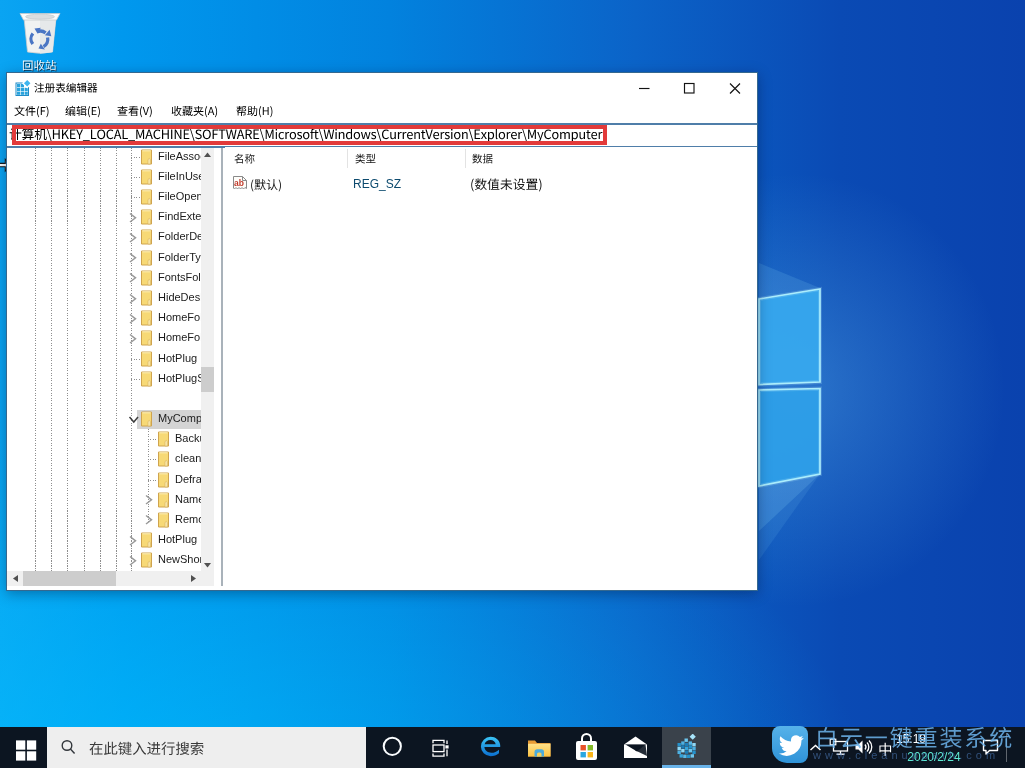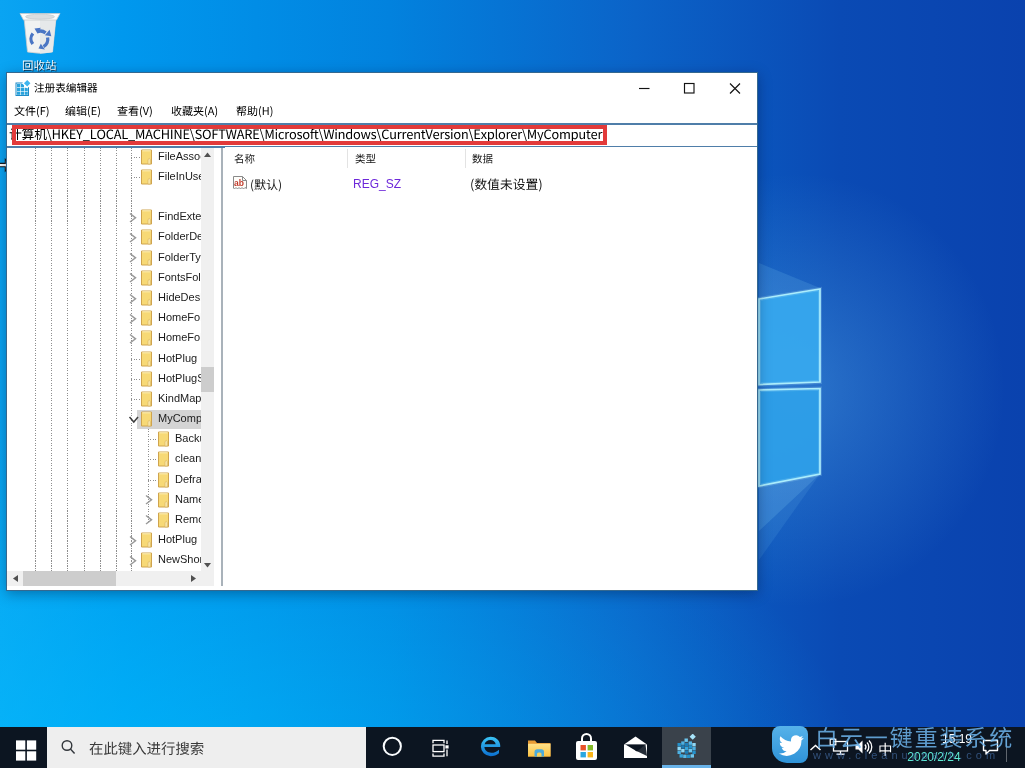--- a/index.html
+++ b/index.html
@@ -134,20 +134,29 @@
       </div>
 <div class="trow" style="top:19.4px">
         <div class="hstub" style="left:124.4px;top:10px;width:10.0px"></div>
         <svg style="position:absolute;left:134.4px;top:2px" width="12" height="16" viewBox="0 0 12 16">
           <path d="M0.5,1 L10.5,1 L10.5,15 L0.5,15 Z" fill="#f7d976" stroke="#cfa44e" stroke-width="1"></path>
           <path d="M1.3,1.8 L9.7,1.8" stroke="#fdf0bb" stroke-width="1"></path>
           <path d="M7,15 L7,10.5 L8.2,9.5 L9.3,10.5 L9.3,15 Z" fill="#fdedb0" stroke="#d9b567" stroke-width="0.7"></path>
         </svg>
         <span class="tlabel" style="left:151px">FileInUse</span>
       </div>
+<div class="trow" style="top:39.6px">
+        <div class="hstub" style="left:124.4px;top:10px;width:10.0px"></div>
+        <svg style="position:absolute;left:134.4px;top:2px" width="12" height="16" viewBox="0 0 12 16">
+          <path d="M0.5,1 L10.5,1 L10.5,15 L0.5,15 Z" fill="#f7d976" stroke="#cfa44e" stroke-width="1"></path>
+          <path d="M1.3,1.8 L9.7,1.8" stroke="#fdf0bb" stroke-width="1"></path>
+          <path d="M7,15 L7,10.5 L8.2,9.5 L9.3,10.5 L9.3,15 Z" fill="#fdedb0" stroke="#d9b567" stroke-width="0.7"></path>
+        </svg>
+        <span class="tlabel" style="left:151px">FileOpen</span>
+      </div>
 <div class="trow" style="top:59.7px">
         <svg class="a" style="left:120.8px;top:4.5px" width="10" height="12">
           <polyline class="chev" points="2,1.5 7.5,5.8 2,10"></polyline>
         </svg>
         <svg style="position:absolute;left:134.4px;top:2px" width="12" height="16" viewBox="0 0 12 16">
           <path d="M0.5,1 L10.5,1 L10.5,15 L0.5,15 Z" fill="#f7d976" stroke="#cfa44e" stroke-width="1"></path>
           <path d="M1.3,1.8 L9.7,1.8" stroke="#fdf0bb" stroke-width="1"></path>
           <path d="M7,15 L7,10.5 L8.2,9.5 L9.3,10.5 L9.3,15 Z" fill="#fdedb0" stroke="#d9b567" stroke-width="0.7"></path>
         </svg>
         <span class="tlabel" style="left:151px">FindExtensions</span>
@@ -228,29 +237,20 @@
         <span class="tlabel" style="left:151px">HotPlug</span>
       </div>
 <div class="trow" style="top:221.2px">
         <div class="hstub" style="left:124.4px;top:10px;width:10.0px"></div>
         <svg style="position:absolute;left:134.4px;top:2px" width="12" height="16" viewBox="0 0 12 16">
           <path d="M0.5,1 L10.5,1 L10.5,15 L0.5,15 Z" fill="#f7d976" stroke="#cfa44e" stroke-width="1"></path>
           <path d="M1.3,1.8 L9.7,1.8" stroke="#fdf0bb" stroke-width="1"></path>
           <path d="M7,15 L7,10.5 L8.2,9.5 L9.3,10.5 L9.3,15 Z" fill="#fdedb0" stroke="#d9b567" stroke-width="0.7"></path>
         </svg>
         <span class="tlabel" style="left:151px">HotPlugService</span>
-      </div>
-<div class="trow" style="top:241.4px">
-        <div class="hstub" style="left:124.4px;top:10px;width:10.0px"></div>
-        <svg style="position:absolute;left:134.4px;top:2px" width="12" height="16" viewBox="0 0 12 16">
-          <path d="M0.5,1 L10.5,1 L10.5,15 L0.5,15 Z" fill="#f7d976" stroke="#cfa44e" stroke-width="1"></path>
-          <path d="M1.3,1.8 L9.7,1.8" stroke="#fdf0bb" stroke-width="1"></path>
-          <path d="M7,15 L7,10.5 L8.2,9.5 L9.3,10.5 L9.3,15 Z" fill="#fdedb0" stroke="#d9b567" stroke-width="0.7"></path>
-        </svg>
-        <span class="tlabel" style="left:151px">KindMap</span>
       </div>
 <div class="trow" style="top:261.5px">
         <div style="position:absolute;left:130px;top:1px;width:66px;height:18.5px;background:#d4d4d4"></div>
         <svg class="a" style="left:120.8px;top:5.5px" width="12" height="9">
           <polyline points="1.5,2 5.8,7 10,2" stroke="#404040" stroke-width="1.5" fill="none"></polyline>
         </svg>
         <svg style="position:absolute;left:134.4px;top:2px" width="12" height="16" viewBox="0 0 12 16">
           <path d="M0.5,1 L10.5,1 L10.5,15 L0.5,15 Z" fill="#f7d976" stroke="#cfa44e" stroke-width="1"></path>
           <path d="M1.3,1.8 L9.7,1.8" stroke="#fdf0bb" stroke-width="1"></path>
           <path d="M7,15 L7,10.5 L8.2,9.5 L9.3,10.5 L9.3,15 Z" fill="#fdedb0" stroke="#d9b567" stroke-width="0.7"></path>
@@ -357,21 +357,21 @@
 <div class="colsep a" style="left:340px;top:76px"></div>
 <div class="colsep a" style="left:458px;top:76px"></div>
 <svg class="a" style="left:225px;top:102px" width="16" height="16" viewBox="0 0 16 16">
 <path d="M1.5,1.5 L10.5,1.5 L14.5,5.5 L14.5,13.5 L13,12.5 L11.5,14 L10,12.5 L8.5,14 L7,12.5 L5.5,14 L4,12.5 L2.5,14 L1.5,13 Z" fill="#fffefa" stroke="#8a8a8a" stroke-width="1"></path>
 <path d="M10.5,1.5 L10.5,5.5 L14.5,5.5" fill="none" stroke="#8a8a8a" stroke-width="1"></path>
 <text x="2" y="10.5" font-family="Liberation Sans,sans-serif" font-size="8.5" font-weight="bold" fill="#c0392b">ab</text>
 </svg>
 <svg style="position:absolute;left:243px;top:102.8px;overflow:visible" width="34" height="18">
       <path d="M2.9 2.4Q2.0 1.0 1.6 -0.5Q1.1 -2.0 1.1 -3.7Q1.1 -5.5 1.6 -7.0Q2.0 -8.5 2.9 -9.8L3.5 -9.5Q2.8 -8.2 2.4 -6.7Q2.0 -5.3 2.0 -3.7Q2.0 -2.2 2.4 -0.7Q2.8 0.8 3.5 2.0Z M10.2 -6.6H15.5V-5.8H10.2ZM13.2 -9.1 13.8 -9.5Q14.0 -9.2 14.3 -8.8Q14.5 -8.5 14.8 -8.1Q15.0 -7.8 15.1 -7.6L14.5 -7.2Q14.4 -7.4 14.2 -7.8Q13.9 -8.1 13.7 -8.5Q13.4 -8.8 13.2 -9.1ZM5.8 -9.0V-6.1H9.2V-9.0ZM5.1 -9.7H9.9V-5.4H5.1ZM6.0 -8.4 6.5 -8.5Q6.6 -8.1 6.8 -7.6Q6.9 -7.0 6.9 -6.7L6.4 -6.5Q6.4 -6.9 6.3 -7.4Q6.2 -8.0 6.0 -8.4ZM6.5 -1.4 7.1 -1.5Q7.2 -1.0 7.2 -0.4Q7.2 0.2 7.2 0.6L6.6 0.7Q6.6 0.2 6.6 -0.3Q6.6 -0.9 6.5 -1.4ZM7.7 -1.4 8.2 -1.5Q8.4 -1.1 8.5 -0.6Q8.6 -0.0 8.7 0.3L8.1 0.5Q8.0 0.1 7.9 -0.4Q7.8 -1.0 7.7 -1.4ZM8.9 -1.5 9.4 -1.7Q9.6 -1.3 9.8 -0.9Q9.9 -0.5 10.0 -0.2L9.4 0.0Q9.3 -0.3 9.2 -0.7Q9.1 -1.1 8.9 -1.5ZM5.4 -1.7 6.0 -1.4Q5.8 -0.9 5.6 -0.3Q5.4 0.3 5.1 0.7L4.4 0.4Q4.6 0.2 4.8 -0.2Q5.0 -0.6 5.2 -1.0Q5.3 -1.4 5.4 -1.7ZM8.5 -8.5 9.0 -8.3Q8.9 -7.9 8.7 -7.3Q8.5 -6.8 8.4 -6.4L8.0 -6.6Q8.1 -6.9 8.2 -7.2Q8.3 -7.5 8.4 -7.9Q8.5 -8.3 8.5 -8.5ZM4.8 -2.8Q5.4 -2.8 6.3 -2.8Q7.1 -2.9 8.1 -2.9Q9.1 -3.0 10.0 -3.0L10.0 -2.3Q8.6 -2.2 7.2 -2.1Q5.9 -2.0 4.8 -1.9ZM5.0 -4.5H9.9V-3.8H5.0ZM7.2 -9.3H7.8V-5.7H7.9V-2.6H7.1V-5.7H7.2ZM13.0 -6.1Q13.2 -4.7 13.6 -3.5Q13.9 -2.3 14.5 -1.3Q15.0 -0.4 15.8 0.2Q15.7 0.3 15.6 0.4Q15.5 0.5 15.4 0.7Q15.3 0.8 15.2 0.9Q14.4 0.2 13.8 -0.8Q13.3 -1.9 12.9 -3.2Q12.5 -4.5 12.3 -6.0ZM12.3 -10.1H13.0V-7.3Q13.0 -6.4 13.0 -5.3Q12.9 -4.3 12.6 -3.2Q12.4 -2.1 11.9 -1.1Q11.4 -0.1 10.5 0.9Q10.4 0.8 10.2 0.6Q10.0 0.5 9.8 0.4Q10.6 -0.5 11.1 -1.5Q11.6 -2.5 11.9 -3.5Q12.1 -4.5 12.2 -5.5Q12.3 -6.5 12.3 -7.3Z M23.5 -10.1H24.4Q24.4 -8.8 24.4 -7.5Q24.3 -6.2 24.2 -5.0Q24.0 -3.8 23.7 -2.7Q23.4 -1.6 22.8 -0.7Q22.2 0.3 21.2 1.0Q21.1 0.8 20.9 0.6Q20.7 0.4 20.5 0.3Q21.4 -0.3 22.0 -1.2Q22.6 -2.0 22.9 -3.1Q23.2 -4.1 23.3 -5.3Q23.5 -6.4 23.5 -7.6Q23.5 -8.9 23.5 -10.1ZM24.3 -6.4Q24.4 -6.1 24.5 -5.5Q24.6 -4.9 24.8 -4.1Q25.0 -3.3 25.4 -2.5Q25.8 -1.7 26.3 -1.0Q26.9 -0.2 27.7 0.3Q27.5 0.4 27.3 0.6Q27.1 0.8 27.0 0.9Q26.2 0.4 25.6 -0.4Q25.0 -1.2 24.7 -2.1Q24.3 -2.9 24.1 -3.8Q23.8 -4.6 23.7 -5.3Q23.6 -6.0 23.5 -6.3ZM17.8 -9.3 18.4 -9.9Q18.7 -9.6 19.0 -9.3Q19.4 -9.0 19.7 -8.7Q20.0 -8.4 20.2 -8.2L19.6 -7.5Q19.4 -7.7 19.1 -8.0Q18.7 -8.4 18.4 -8.7Q18.1 -9.0 17.8 -9.3ZM18.5 0.5 18.3 -0.4 18.6 -0.7 21.0 -2.4Q21.0 -2.2 21.1 -2.0Q21.2 -1.7 21.3 -1.6Q20.4 -1.0 19.9 -0.6Q19.4 -0.3 19.1 -0.0Q18.8 0.2 18.7 0.3Q18.5 0.4 18.5 0.5ZM16.6 -6.3H19.2V-5.4H16.6ZM18.5 0.5Q18.4 0.4 18.3 0.3Q18.3 0.1 18.2 0.0Q18.1 -0.1 18.0 -0.2Q18.2 -0.3 18.4 -0.6Q18.6 -0.9 18.6 -1.3V-6.3H19.5V-0.7Q19.5 -0.7 19.4 -0.6Q19.3 -0.5 19.2 -0.4Q19.0 -0.2 18.8 -0.1Q18.7 0.1 18.6 0.2Q18.5 0.4 18.5 0.5Z M29.2 2.4 28.6 2.0Q29.3 0.8 29.7 -0.7Q30.1 -2.2 30.1 -3.7Q30.1 -5.3 29.7 -6.7Q29.3 -8.2 28.6 -9.5L29.2 -9.8Q30.1 -8.5 30.5 -7.0Q31.0 -5.5 31.0 -3.7Q31.0 -2.0 30.5 -0.5Q30.1 1.0 29.2 2.4Z" transform="translate(0,13.2)" fill="#1a1a1a"></path>
     </svg>
-<span class="a" style="left:346px;top:103.5px;font-size:12px;color:#6d28d9">REG_SZ</span>
+<span class="a" style="left:346px;top:103.5px;font-size:12px;color:#0c4a6e">REG_SZ</span>
 <svg style="position:absolute;left:463px;top:102.4px;overflow:visible" width="75" height="19">
       <path d="M3.1 2.5Q2.2 1.1 1.7 -0.5Q1.2 -2.1 1.2 -4.0Q1.2 -5.9 1.7 -7.4Q2.2 -9.0 3.1 -10.5L3.8 -10.1Q3.0 -8.8 2.6 -7.2Q2.1 -5.6 2.1 -4.0Q2.1 -2.3 2.6 -0.8Q3.0 0.8 3.8 2.2Z M5.2 -4.1H10.1V-3.3H5.2ZM5.0 -8.4H11.1V-7.6H5.0ZM10.0 -10.5 10.8 -10.2Q10.5 -9.7 10.2 -9.3Q9.9 -8.8 9.7 -8.5L9.0 -8.8Q9.2 -9.0 9.4 -9.3Q9.6 -9.6 9.7 -9.9Q9.9 -10.3 10.0 -10.5ZM7.6 -10.8H8.5V-5.2H7.6ZM5.4 -10.1 6.2 -10.4Q6.4 -10.0 6.7 -9.6Q6.9 -9.1 7.0 -8.8L6.3 -8.5Q6.2 -8.8 5.9 -9.3Q5.7 -9.8 5.4 -10.1ZM7.6 -8.0 8.3 -7.7Q8.0 -7.1 7.5 -6.6Q7.0 -6.1 6.5 -5.6Q5.9 -5.1 5.3 -4.8Q5.3 -5.0 5.1 -5.2Q5.0 -5.4 4.8 -5.6Q5.4 -5.8 5.9 -6.2Q6.4 -6.6 6.9 -7.1Q7.4 -7.5 7.6 -8.0ZM8.4 -7.8Q8.5 -7.7 8.9 -7.5Q9.2 -7.3 9.6 -7.0Q10.0 -6.8 10.3 -6.6Q10.6 -6.4 10.8 -6.3L10.2 -5.6Q10.1 -5.7 9.8 -6.0Q9.5 -6.2 9.1 -6.5Q8.7 -6.7 8.4 -7.0Q8.1 -7.2 7.9 -7.3ZM12.2 -8.3H16.5V-7.4H12.2ZM12.4 -10.6 13.3 -10.5Q13.1 -9.3 12.8 -8.1Q12.5 -7.0 12.1 -6.0Q11.7 -5.1 11.2 -4.3Q11.1 -4.4 11.0 -4.5Q10.9 -4.6 10.7 -4.7Q10.6 -4.8 10.5 -4.9Q11.0 -5.6 11.3 -6.5Q11.7 -7.4 12.0 -8.5Q12.2 -9.5 12.4 -10.6ZM14.7 -7.8 15.6 -7.7Q15.3 -5.5 14.8 -3.8Q14.2 -2.2 13.2 -1.0Q12.2 0.2 10.6 1.1Q10.6 1.0 10.5 0.8Q10.4 0.7 10.3 0.5Q10.2 0.4 10.1 0.3Q11.6 -0.4 12.5 -1.5Q13.4 -2.7 14.0 -4.2Q14.5 -5.7 14.7 -7.8ZM12.6 -7.5Q12.9 -5.8 13.4 -4.3Q14.0 -2.7 14.8 -1.6Q15.6 -0.5 16.8 0.2Q16.6 0.3 16.4 0.5Q16.2 0.7 16.1 0.9Q14.9 0.2 14.1 -1.0Q13.2 -2.3 12.7 -3.9Q12.1 -5.5 11.8 -7.3ZM5.7 -2.0 6.3 -2.5Q7.0 -2.3 7.7 -1.9Q8.5 -1.6 9.1 -1.2Q9.8 -0.9 10.2 -0.6L9.6 0.1Q9.2 -0.2 8.5 -0.6Q7.9 -1.0 7.1 -1.3Q6.4 -1.7 5.7 -2.0ZM9.8 -4.1H10.0L10.1 -4.2L10.7 -4.0Q10.3 -2.6 9.5 -1.6Q8.7 -0.6 7.6 -0.0Q6.5 0.6 5.3 0.9Q5.2 0.7 5.1 0.5Q5.0 0.3 4.9 0.2Q6.0 -0.1 7.0 -0.6Q8.0 -1.2 8.7 -2.0Q9.5 -2.8 9.8 -4.0ZM5.7 -2.0Q6.0 -2.4 6.3 -2.9Q6.6 -3.4 6.9 -3.9Q7.1 -4.5 7.3 -5.0L8.2 -4.8Q8.0 -4.3 7.7 -3.7Q7.4 -3.2 7.1 -2.7Q6.9 -2.2 6.6 -1.8Z M21.3 -9.4H29.0V-8.6H21.3ZM20.8 -0.2H29.4V0.7H20.8ZM22.0 -7.4H28.2V0.1H27.4V-6.6H22.9V0.1H22.0ZM22.6 -5.6H27.6V-4.8H22.6ZM22.6 -3.8H27.8V-3.1H22.6ZM22.6 -2.0H27.6V-1.2H22.6ZM24.8 -10.7 25.8 -10.7Q25.7 -10.1 25.6 -9.4Q25.4 -8.7 25.3 -8.1Q25.2 -7.5 25.0 -7.1L24.2 -7.2Q24.3 -7.6 24.4 -8.3Q24.5 -8.9 24.6 -9.6Q24.7 -10.2 24.8 -10.7ZM20.5 -10.7 21.4 -10.5Q21.0 -9.4 20.5 -8.3Q20.0 -7.3 19.3 -6.3Q18.7 -5.4 18.1 -4.7Q18.0 -4.8 17.9 -5.0Q17.8 -5.2 17.7 -5.3Q17.6 -5.5 17.5 -5.6Q18.1 -6.3 18.7 -7.1Q19.2 -7.9 19.7 -8.8Q20.2 -9.8 20.5 -10.7ZM19.2 -7.4 20.0 -8.3 20.1 -8.3V1.0H19.2Z M30.7 -5.5H42.0V-4.5H30.7ZM31.6 -8.7H41.1V-7.7H31.6ZM35.8 -10.7H36.8V1.0H35.8ZM35.6 -5.0 36.4 -4.7Q35.9 -3.9 35.3 -3.2Q34.7 -2.4 34.0 -1.8Q33.3 -1.1 32.6 -0.6Q31.8 -0.1 31.1 0.3Q31.0 0.2 30.9 0.0Q30.7 -0.1 30.6 -0.3Q30.5 -0.4 30.4 -0.5Q31.1 -0.8 31.8 -1.3Q32.6 -1.8 33.3 -2.4Q34.0 -3.0 34.6 -3.7Q35.1 -4.3 35.6 -5.0ZM37.1 -5.0Q37.5 -4.3 38.1 -3.7Q38.7 -3.0 39.4 -2.4Q40.1 -1.8 40.8 -1.3Q41.6 -0.8 42.3 -0.5Q42.2 -0.4 42.1 -0.3Q41.9 -0.1 41.8 0.0Q41.7 0.2 41.6 0.3Q40.9 -0.1 40.1 -0.6Q39.4 -1.1 38.6 -1.8Q37.9 -2.4 37.3 -3.2Q36.7 -3.9 36.3 -4.7Z M44.3 -9.9 44.9 -10.5Q45.3 -10.2 45.6 -9.9Q46.0 -9.5 46.3 -9.2Q46.7 -8.9 46.9 -8.6L46.2 -7.9Q46.0 -8.2 45.7 -8.6Q45.4 -8.9 45.0 -9.3Q44.6 -9.6 44.3 -9.9ZM45.0 0.8 44.8 -0.1 45.0 -0.5 47.4 -2.2Q47.5 -2.0 47.6 -1.8Q47.7 -1.6 47.8 -1.4Q46.9 -0.8 46.4 -0.4Q45.9 -0.0 45.6 0.2Q45.3 0.4 45.2 0.5Q45.0 0.7 45.0 0.8ZM43.3 -6.7H45.6V-5.8H43.3ZM49.3 -10.3H52.6V-9.4H49.3ZM47.6 -5.1H53.6V-4.2H47.6ZM53.3 -5.1H53.5L53.7 -5.1L54.3 -4.9Q53.9 -3.6 53.2 -2.6Q52.5 -1.7 51.6 -1.0Q50.7 -0.2 49.7 0.2Q48.7 0.7 47.6 1.0Q47.5 0.8 47.4 0.6Q47.2 0.3 47.1 0.2Q48.1 -0.0 49.1 -0.5Q50.1 -0.9 50.9 -1.6Q51.7 -2.2 52.4 -3.0Q53.0 -3.9 53.3 -4.9ZM48.9 -4.4Q49.4 -3.3 50.3 -2.3Q51.2 -1.4 52.4 -0.7Q53.6 -0.1 55.1 0.2Q55.0 0.3 54.8 0.5Q54.7 0.6 54.6 0.8Q54.5 0.9 54.5 1.1Q52.2 0.5 50.6 -0.8Q49.0 -2.2 48.1 -4.1ZM49.0 -10.3H49.9V-8.8Q49.9 -8.2 49.7 -7.6Q49.6 -7.0 49.1 -6.4Q48.6 -5.8 47.7 -5.4Q47.6 -5.5 47.5 -5.6Q47.4 -5.8 47.3 -5.9Q47.1 -6.0 47.0 -6.1Q47.9 -6.5 48.3 -6.9Q48.7 -7.4 48.9 -7.9Q49.0 -8.4 49.0 -8.9ZM52.2 -10.3H53.1V-7.3Q53.1 -7.0 53.1 -6.9Q53.2 -6.8 53.3 -6.8Q53.4 -6.8 53.6 -6.8Q53.8 -6.8 53.9 -6.8Q54.1 -6.8 54.2 -6.8Q54.3 -6.8 54.5 -6.9Q54.7 -6.9 54.8 -6.9Q54.8 -6.7 54.9 -6.5Q54.9 -6.2 54.9 -6.1Q54.8 -6.0 54.6 -6.0Q54.4 -6.0 54.2 -6.0Q54.1 -6.0 53.9 -6.0Q53.7 -6.0 53.5 -6.0Q53.3 -6.0 53.3 -6.0Q52.8 -6.0 52.6 -6.1Q52.3 -6.3 52.3 -6.6Q52.2 -6.9 52.2 -7.3ZM45.0 0.8Q44.9 0.6 44.8 0.5Q44.7 0.3 44.6 0.2Q44.5 0.0 44.4 -0.0Q44.6 -0.1 44.7 -0.3Q44.9 -0.5 45.0 -0.7Q45.1 -0.9 45.1 -1.2V-6.7H46.0V-0.4Q46.0 -0.4 45.9 -0.3Q45.7 -0.1 45.5 0.0Q45.3 0.2 45.1 0.4Q45.0 0.6 45.0 0.8Z M63.9 -9.6V-8.4H66.0V-9.6ZM60.9 -9.6V-8.4H63.0V-9.6ZM57.9 -9.6V-8.4H60.0V-9.6ZM57.0 -10.3H67.0V-7.7H57.0ZM56.4 -7.0H67.3V-6.2H56.4ZM61.4 -8.0 62.4 -7.9Q62.2 -7.2 62.1 -6.5Q61.9 -5.7 61.8 -5.2H60.9Q61.0 -5.6 61.1 -6.0Q61.2 -6.5 61.2 -7.0Q61.3 -7.5 61.4 -8.0ZM56.3 -0.1H67.6V0.6H56.3ZM58.4 -4.1H65.4V-3.5H58.4ZM58.5 -2.8H65.4V-2.2H58.5ZM58.5 -1.4H65.4V-0.9H58.5ZM58.0 -5.5H65.9V0.3H64.9V-4.8H58.9V0.3H58.0Z M69.6 2.5 68.9 2.2Q69.7 0.8 70.1 -0.8Q70.5 -2.3 70.5 -4.0Q70.5 -5.6 70.1 -7.2Q69.7 -8.8 68.9 -10.1L69.6 -10.5Q70.5 -9.0 71.0 -7.4Q71.5 -5.9 71.5 -4.0Q71.5 -2.1 71.0 -0.5Q70.5 1.1 69.6 2.5Z" transform="translate(0,14.1)" fill="#1a1a1a"></path>
     </svg>
 </div>
 <div id="taskbar" class="a">
 <div id="searchbox" class="a"></div>
 <svg class="a" style="left:16px;top:13px" width="21" height="21">
 <g fill="#fff">
         <rect x="0" y="0.4" width="9.3" height="9.3"></rect>
         <rect x="10.9" y="0.4" width="9.3" height="9.3"></rect>
@@ -469,21 +469,21 @@
       <line x1="5.2" y1="1.2" x2="5.2" y2="0" stroke-width="1"></line>
     </svg>
 <svg class="a" style="left:854px;top:12px" width="20" height="17">
 <path d="M1.5,5.5 L4.5,5.5 L8.5,1.5 L8.5,14.5 L4.5,10.5 L1.5,10.5 Z" fill="#fff"></path>
 <g stroke="#fff" stroke-width="1.3" fill="none">
 <path d="M11,5.5 a4,4 0 0 1 0,5"></path>
 <path d="M13,3.5 a6.5,6.5 0 0 1 0,9"></path>
 <path d="M15,1.5 a9,9 0 0 1 0,13"></path>
       </g>
     </svg>
-<div class="a" style="left:896px;top:4.5px;width:76px;text-align:right;color:#fff;font-size:12px">15:19</div>
+<div class="a" style="left:896px;top:4.5px;width:76px;text-align:left;color:#fff;font-size:12px">15:19</div>
 <div class="a" style="left:896px;top:23px;width:76px;text-align:center;color:#5eead4;font-size:12px">2020/2/24</div>
 <svg class="a trayicon" style="left:981px;top:12px" width="20" height="18">
 <path d="M2.5,1.5 L16.5,1.5 L16.5,11.5 L8.5,11.5 L5,15 L5,11.5 L2.5,11.5 Z" stroke-width="1.4" stroke-linejoin="round"></path>
     </svg>
 <div class="a" style="left:1006px;top:6px;width:1px;height:29px;background:rgba(255,255,255,.35)"></div>
 </div>
 <svg style="position:absolute;left:88.5px;top:738.4px;overflow:visible" width="117" height="22">
     <path d="M0.9 -9.9H13.5V-8.8H0.9ZM5.4 -5.3H13.0V-4.3H5.4ZM4.8 -0.2H13.5V0.8H4.8ZM8.6 -8.1H9.7V0.3H8.6ZM5.6 -12.1 6.8 -11.8Q6.2 -10.2 5.5 -8.6Q4.7 -7.0 3.6 -5.6Q2.6 -4.2 1.1 -3.1Q1.1 -3.3 1.0 -3.4Q0.9 -3.6 0.7 -3.8Q0.6 -4.0 0.5 -4.1Q1.5 -4.8 2.3 -5.7Q3.1 -6.6 3.8 -7.7Q4.4 -8.7 4.9 -9.9Q5.3 -11.0 5.6 -12.1ZM2.8 -6.2H3.9V1.1H2.8Z M19.3 -7.7H22.0V-6.6H19.3ZM18.9 -12.1H20.0V-0.6L18.9 -0.4ZM16.2 -9.2H17.3V-0.2L16.2 -0.0ZM15.0 -0.2Q15.9 -0.3 17.1 -0.5Q18.2 -0.7 19.5 -0.9Q20.8 -1.2 22.0 -1.4L22.1 -0.3Q20.9 -0.1 19.7 0.1Q18.4 0.4 17.3 0.6Q16.1 0.8 15.2 1.0ZM27.0 -9.0 27.9 -8.1Q27.3 -7.6 26.6 -7.2Q25.8 -6.7 25.0 -6.3Q24.3 -5.9 23.5 -5.5Q23.4 -5.7 23.3 -6.0Q23.2 -6.2 23.1 -6.4Q23.8 -6.8 24.5 -7.2Q25.2 -7.6 25.9 -8.1Q26.5 -8.5 27.0 -9.0ZM22.8 -12.1H23.9V-1.3Q23.9 -0.7 24.0 -0.5Q24.2 -0.4 24.6 -0.4Q24.7 -0.4 25.0 -0.4Q25.2 -0.4 25.6 -0.4Q25.9 -0.4 26.2 -0.4Q26.5 -0.4 26.6 -0.4Q26.9 -0.4 27.0 -0.6Q27.2 -0.8 27.3 -1.4Q27.3 -1.9 27.3 -2.9Q27.6 -2.8 27.9 -2.6Q28.1 -2.5 28.4 -2.4Q28.3 -1.3 28.2 -0.6Q28.0 0.1 27.7 0.4Q27.3 0.7 26.7 0.7Q26.6 0.7 26.2 0.7Q25.9 0.7 25.6 0.7Q25.2 0.7 24.9 0.7Q24.6 0.7 24.5 0.7Q23.8 0.7 23.4 0.5Q23.1 0.4 22.9 -0.1Q22.8 -0.5 22.8 -1.3Z M31.0 -12.1 32.0 -11.9Q31.8 -11.1 31.4 -10.3Q31.1 -9.5 30.7 -8.7Q30.3 -8.0 29.8 -7.5Q29.7 -7.6 29.6 -7.8Q29.5 -7.9 29.4 -8.1Q29.3 -8.2 29.2 -8.3Q29.8 -9.1 30.3 -10.1Q30.8 -11.1 31.0 -12.1ZM30.8 -10.5H33.6V-9.5H30.6ZM31.0 1.0 30.9 0.0 31.2 -0.4 33.5 -1.9Q33.6 -1.7 33.7 -1.5Q33.8 -1.3 33.8 -1.1Q33.0 -0.5 32.5 -0.2Q32.0 0.2 31.7 0.4Q31.4 0.6 31.3 0.7Q31.1 0.9 31.0 1.0ZM30.1 -7.9H33.6V-6.9H30.1ZM29.5 -5.0H33.7V-4.0H29.5ZM31.0 1.0Q31.0 0.9 30.9 0.7Q30.8 0.6 30.7 0.4Q30.5 0.3 30.5 0.2Q30.6 0.0 30.9 -0.3Q31.2 -0.7 31.2 -1.2V-7.4H32.1V-0.3Q32.1 -0.3 31.9 -0.2Q31.8 -0.0 31.6 0.2Q31.4 0.4 31.2 0.6Q31.0 0.8 31.0 1.0ZM38.8 -12.1H39.7V-0.5H38.8ZM36.8 -9.0H42.7V-8.2H36.8ZM36.7 -3.1H42.4V-2.2H36.7ZM37.1 -5.1H42.0V-4.3H37.1ZM33.9 -11.3H36.1V-10.3H33.9ZM35.9 -7.0H36.1L36.2 -7.1L36.7 -7.0Q36.6 -4.8 36.2 -3.2Q35.8 -1.6 35.1 -0.5Q34.5 0.6 33.5 1.2Q33.4 1.0 33.3 0.8Q33.1 0.6 33.0 0.5Q33.8 -0.1 34.4 -1.1Q35.0 -2.0 35.4 -3.5Q35.8 -4.9 35.9 -6.9ZM34.7 -4.8Q35.1 -3.3 35.7 -2.3Q36.3 -1.3 37.0 -0.8Q37.8 -0.3 38.7 -0.2Q39.6 0.0 40.5 0.0Q40.7 0.0 40.9 0.0Q41.2 0.0 41.6 0.0Q41.9 0.0 42.2 0.0Q42.5 0.0 42.7 0.0Q42.6 0.2 42.5 0.5Q42.4 0.8 42.4 0.9H41.9H40.5Q39.4 0.9 38.4 0.7Q37.4 0.5 36.6 -0.1Q35.7 -0.6 35.0 -1.7Q34.4 -2.8 34.0 -4.5ZM37.1 -11.0H41.8V-6.2H37.1V-7.0H41.0V-10.2H37.1ZM34.5 -7.0H36.1V-6.1H34.2ZM34.1 -5.9Q34.1 -6.0 34.0 -6.1Q33.9 -6.2 33.8 -6.4Q33.7 -6.5 33.6 -6.6Q33.8 -6.7 34.0 -6.9Q34.3 -7.2 34.5 -7.5Q34.6 -7.7 34.8 -8.3Q35.1 -8.9 35.4 -9.6Q35.7 -10.4 35.9 -11.2V-11.2L36.2 -11.4L36.9 -11.0Q36.4 -9.7 35.9 -8.5Q35.3 -7.3 34.8 -6.4V-6.4Q34.8 -6.4 34.7 -6.3Q34.6 -6.3 34.4 -6.2Q34.3 -6.1 34.2 -6.0Q34.1 -5.9 34.1 -5.9Z M47.5 -10.9 48.1 -11.8Q49.1 -11.1 49.8 -10.3Q50.5 -9.5 51.1 -8.6Q51.6 -7.7 52.1 -6.8Q52.5 -5.8 53.0 -4.9Q53.5 -4.0 54.0 -3.2Q54.6 -2.3 55.3 -1.6Q56.1 -0.8 57.1 -0.2Q57.0 -0.1 56.9 0.2Q56.8 0.4 56.7 0.6Q56.6 0.8 56.5 1.0Q55.5 0.4 54.7 -0.4Q53.9 -1.1 53.3 -2.0Q52.7 -2.9 52.3 -3.9Q51.8 -4.9 51.3 -5.8Q50.8 -6.8 50.3 -7.7Q49.7 -8.6 49.1 -9.4Q48.4 -10.2 47.5 -10.9ZM49.8 -8.7 51.0 -8.5Q50.5 -6.2 49.7 -4.4Q48.8 -2.6 47.6 -1.3Q46.4 0.1 44.8 1.1Q44.7 0.9 44.5 0.8Q44.3 0.6 44.1 0.4Q43.9 0.3 43.8 0.2Q46.3 -1.1 47.7 -3.3Q49.1 -5.6 49.8 -8.7Z M62.5 -9.5H70.9V-8.4H62.5ZM64.5 -11.8H65.6V-6.7Q65.6 -6.0 65.5 -5.3Q65.4 -4.5 65.2 -3.7Q65.0 -3.0 64.5 -2.3Q64.1 -1.6 63.4 -1.1Q63.3 -1.2 63.2 -1.3Q63.0 -1.5 62.9 -1.6Q62.7 -1.8 62.6 -1.8Q63.5 -2.5 63.9 -3.3Q64.3 -4.2 64.4 -5.0Q64.5 -5.9 64.5 -6.8ZM62.4 -5.9H71.2V-4.8H62.4ZM61.4 -6.9V-1.3H60.3V-5.9H58.3V-6.9ZM60.8 -1.8Q61.2 -1.8 61.5 -1.6Q61.8 -1.3 62.4 -0.9Q63.1 -0.5 64.1 -0.4Q65.0 -0.2 66.2 -0.2Q66.9 -0.2 67.6 -0.3Q68.3 -0.3 69.0 -0.3Q69.7 -0.3 70.3 -0.4Q71.0 -0.4 71.5 -0.5Q71.4 -0.4 71.3 -0.2Q71.3 0.0 71.2 0.3Q71.2 0.5 71.2 0.6Q70.8 0.6 70.2 0.7Q69.5 0.7 68.8 0.7Q68.1 0.7 67.4 0.8Q66.7 0.8 66.2 0.8Q64.8 0.8 63.9 0.6Q62.9 0.4 62.2 -0.0Q61.7 -0.3 61.4 -0.6Q61.1 -0.9 60.8 -0.9Q60.6 -0.9 60.3 -0.6Q59.9 -0.4 59.6 0.0Q59.2 0.5 58.9 0.9L58.2 -0.0Q58.9 -0.8 59.6 -1.3Q60.3 -1.8 60.8 -1.8ZM58.8 -11.2 59.5 -11.8Q59.9 -11.4 60.4 -11.0Q60.8 -10.6 61.2 -10.2Q61.6 -9.8 61.8 -9.5L61.0 -8.8Q60.7 -9.1 60.4 -9.5Q60.0 -10.0 59.6 -10.4Q59.2 -10.8 58.8 -11.2ZM68.0 -11.8H69.0V-1.1H68.0Z M78.3 -11.2H85.3V-10.2H78.3ZM82.5 -6.9H83.6V-0.2Q83.6 0.3 83.4 0.5Q83.3 0.8 82.9 0.9Q82.6 1.1 81.9 1.1Q81.3 1.1 80.2 1.1Q80.2 0.9 80.1 0.6Q80.0 0.3 79.8 0.0Q80.4 0.1 80.8 0.1Q81.3 0.1 81.6 0.1Q82.0 0.1 82.1 0.1Q82.3 0.1 82.4 -0.0Q82.5 -0.1 82.5 -0.2ZM77.6 -7.3H85.8V-6.2H77.6ZM74.8 -6.1 75.7 -7.1 75.8 -7.0V1.2H74.8ZM76.4 -9.0 77.4 -8.6Q76.9 -7.7 76.2 -6.8Q75.4 -5.9 74.7 -5.1Q73.9 -4.3 73.1 -3.7Q73.0 -3.8 72.9 -4.0Q72.8 -4.2 72.6 -4.4Q72.5 -4.5 72.4 -4.6Q73.1 -5.2 73.9 -5.9Q74.6 -6.6 75.3 -7.4Q75.9 -8.2 76.4 -9.0ZM75.8 -12.1 76.9 -11.7Q76.4 -11.1 75.8 -10.4Q75.1 -9.7 74.5 -9.2Q73.8 -8.6 73.1 -8.1Q73.1 -8.2 73.0 -8.4Q72.8 -8.5 72.7 -8.7Q72.6 -8.9 72.5 -9.0Q73.1 -9.4 73.7 -9.9Q74.4 -10.4 74.9 -11.0Q75.5 -11.6 75.8 -12.1Z M87.0 -4.5Q87.8 -4.7 88.9 -5.1Q90.1 -5.6 91.2 -6.0L91.4 -5.0Q90.4 -4.6 89.3 -4.2Q88.2 -3.8 87.3 -3.4ZM87.1 -9.2H91.3V-8.2H87.1ZM88.8 -12.1H89.8V-0.2Q89.8 0.2 89.7 0.5Q89.6 0.7 89.4 0.9Q89.1 1.0 88.7 1.1Q88.3 1.1 87.6 1.1Q87.6 0.9 87.5 0.6Q87.4 0.3 87.3 0.0Q87.7 0.1 88.1 0.1Q88.4 0.1 88.6 0.0Q88.7 0.0 88.7 0.0Q88.8 -0.0 88.8 -0.2ZM94.4 -11.6 95.1 -10.9Q94.5 -10.5 93.8 -10.3Q93.1 -10.0 92.4 -9.8Q92.3 -10.0 92.2 -10.2Q92.1 -10.4 92.0 -10.5Q92.7 -10.7 93.3 -11.0Q94.0 -11.3 94.4 -11.6ZM92.0 -10.5 93.0 -10.2V-5.6H92.0ZM92.4 -6.5H98.6V-10.0H96.8V-10.9H99.6V-5.6H92.4ZM92.5 -8.7H94.6V-7.8H92.5ZM96.9 -8.7H99.1V-7.8H96.9ZM95.2 -12.1H96.2V-3.8H95.2ZM91.9 -4.2H98.8V-3.3H91.9ZM98.5 -4.2H98.7L98.9 -4.2L99.5 -3.9Q99.0 -2.7 98.2 -1.9Q97.3 -1.0 96.2 -0.4Q95.1 0.2 93.9 0.6Q92.6 1.0 91.3 1.2Q91.2 1.0 91.1 0.7Q90.9 0.5 90.8 0.3Q92.0 0.1 93.2 -0.2Q94.4 -0.5 95.4 -1.1Q96.5 -1.6 97.3 -2.3Q98.1 -3.1 98.5 -4.0ZM93.3 -3.6Q93.9 -2.6 94.9 -1.8Q96.0 -1.0 97.3 -0.5Q98.7 -0.0 100.3 0.2Q100.1 0.3 100.0 0.5Q99.9 0.7 99.8 0.8Q99.7 1.0 99.6 1.1Q98.0 0.8 96.7 0.2Q95.3 -0.3 94.2 -1.2Q93.1 -2.1 92.4 -3.2Z M107.4 -12.1H108.6V-8.1H107.4ZM110.4 -4.7 111.1 -5.2Q111.7 -4.8 112.2 -4.3Q112.8 -3.8 113.3 -3.3Q113.8 -2.8 114.1 -2.4L113.2 -1.8Q113.0 -2.2 112.5 -2.7Q112.0 -3.2 111.4 -3.8Q110.9 -4.3 110.4 -4.7ZM109.9 -1.5 110.7 -2.0Q111.3 -1.7 112.0 -1.3Q112.7 -0.9 113.3 -0.5Q113.9 -0.1 114.3 0.2L113.4 0.8Q113.1 0.5 112.5 0.1Q111.9 -0.3 111.2 -0.7Q110.5 -1.2 109.9 -1.5ZM105.0 -2.0 106.0 -1.6Q105.5 -1.1 104.9 -0.7Q104.3 -0.2 103.7 0.2Q103.1 0.6 102.5 0.9Q102.4 0.8 102.3 0.6Q102.1 0.5 102.0 0.4Q101.8 0.2 101.7 0.2Q102.6 -0.2 103.5 -0.8Q104.4 -1.4 105.0 -2.0ZM101.9 -10.8H114.1V-9.9H101.9ZM101.8 -8.5H114.3V-5.8H113.2V-7.6H102.8V-5.8H101.8ZM102.6 -2.2Q102.5 -2.3 102.5 -2.5Q102.4 -2.7 102.4 -2.8Q102.3 -3.0 102.3 -3.2Q102.6 -3.2 103.1 -3.3Q103.6 -3.5 104.2 -3.7Q104.6 -3.9 105.3 -4.2Q106.0 -4.5 106.8 -4.9Q107.7 -5.3 108.7 -5.8Q109.6 -6.4 110.5 -6.9L111.3 -6.3Q109.3 -5.1 107.3 -4.2Q105.2 -3.3 103.2 -2.6V-2.6Q103.2 -2.6 103.1 -2.6Q103.0 -2.5 102.9 -2.5Q102.8 -2.4 102.7 -2.3Q102.6 -2.3 102.6 -2.2ZM102.6 -2.2 102.5 -2.9 103.2 -3.2 112.2 -3.7Q112.2 -3.5 112.3 -3.3Q112.3 -3.1 112.4 -2.9Q110.3 -2.8 108.7 -2.7Q107.2 -2.6 106.1 -2.5Q105.1 -2.5 104.4 -2.4Q103.8 -2.4 103.4 -2.3Q103.1 -2.3 102.9 -2.3Q102.7 -2.2 102.6 -2.2ZM103.6 -4.6Q103.6 -4.7 103.5 -4.9Q103.5 -5.0 103.4 -5.2Q103.4 -5.4 103.3 -5.5Q103.5 -5.6 103.8 -5.7Q104.0 -5.8 104.3 -5.9Q104.5 -6.0 104.9 -6.2Q105.2 -6.4 105.6 -6.6Q106.1 -6.9 106.5 -7.2Q107.0 -7.5 107.4 -7.9L108.1 -7.3Q107.2 -6.6 106.2 -6.0Q105.2 -5.5 104.1 -5.1V-5.0Q104.1 -5.0 104.0 -5.0Q103.9 -4.9 103.7 -4.8Q103.6 -4.7 103.6 -4.6ZM103.6 -4.6 103.6 -5.2 104.1 -5.5 109.1 -5.8Q109.0 -5.6 109.0 -5.4Q108.9 -5.2 108.9 -5.0Q107.5 -5.0 106.6 -4.9Q105.7 -4.8 105.2 -4.8Q104.6 -4.8 104.3 -4.7Q104.0 -4.7 103.8 -4.7Q103.7 -4.6 103.6 -4.6ZM107.7 -3.1H108.7V-0.1Q108.7 0.3 108.6 0.5Q108.5 0.8 108.1 0.9Q107.8 1.0 107.3 1.1Q106.7 1.1 105.9 1.1Q105.9 0.9 105.8 0.6Q105.6 0.3 105.5 0.1Q106.0 0.1 106.3 0.1Q106.7 0.1 107.0 0.1Q107.3 0.1 107.4 0.1Q107.6 0.1 107.6 0.0Q107.7 -0.0 107.7 -0.1Z" transform="translate(0,15.8)" fill="#3a3a3a"></path>
   </svg>
 <svg style="position:absolute;left:877.5px;top:738.5px;overflow:visible" width="16" height="22">

